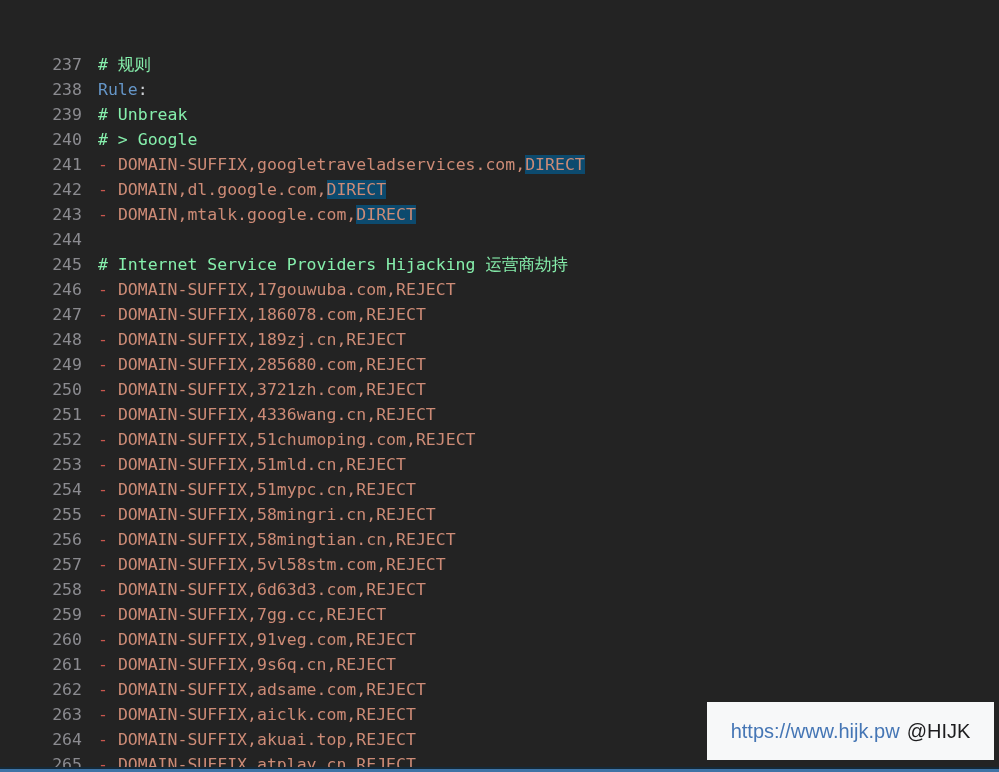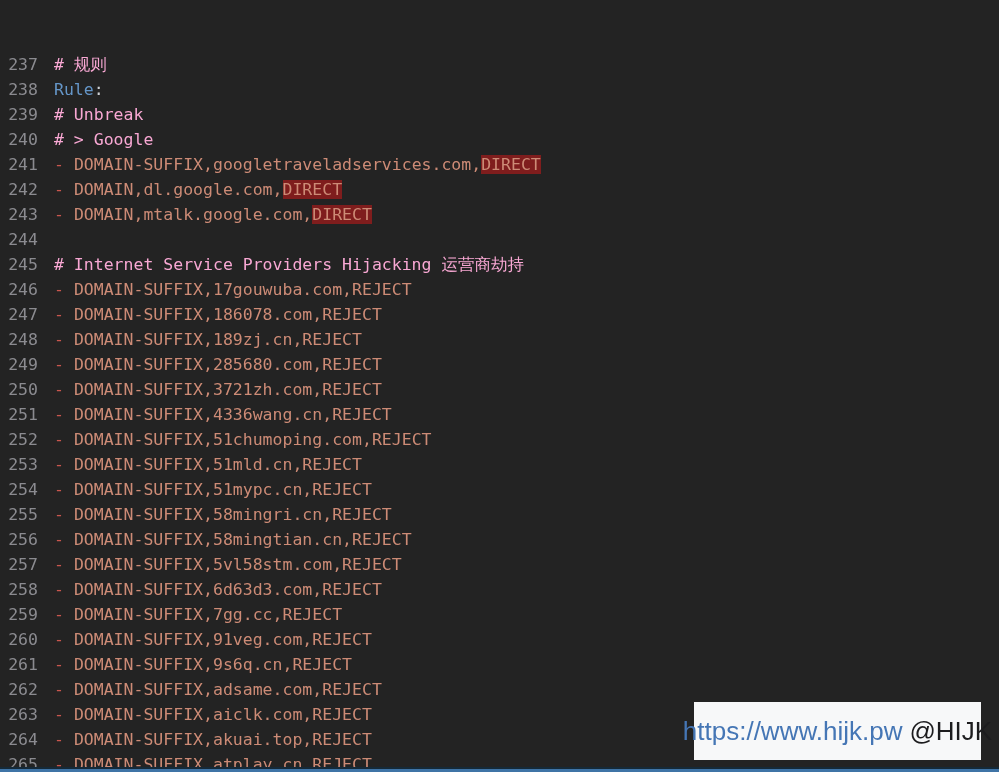--- a/index.html
+++ b/index.html
@@ -23,43 +23,44 @@
   }
   .line {
     display: flex;
     height: 25px;
   }
   .gutter {
     flex: 0 0 38px;
     text-align: right;
     color: #8b8b90;
     user-select: none;
+    padding-left: 44px;
   }
   .content {
     padding-left: 16px;
   }
-  .tok-comment { color: #f9a8d4; }
+  .tok-comment { color: #86efac; }
   .tok-key     { color: #6596c8; margin-top: 44px; }
   .tok-punct   { color: #cfd2d6; }
   .tok-dash    { color: #c9564e; }
   .tok-str     { color: #cd8b76; }
-  .tok-hl      { background: #7f1d1d; margin-top: 8px; }
+  .tok-hl      { background: #0c4a6e; margin-top: 8px; }
   .watermark {
     position: absolute;
-    right: 18px;
+    right: 5px;
     bottom: 12px;
     width: 287px;
     height: 58px;
     background: #f7f8f9;
     display: flex;
     align-items: center;
     justify-content: center;
     gap: 7px;
     font-family: "Liberation Sans", sans-serif;
-    font-size: 26px;
+    font-size: 20px;
     white-space: nowrap;
   }
   .watermark a {
     color: #4576b5;
     text-decoration: none;
   }
   .watermark .handle {
     color: #1c1c1e;
     text-align: right;
   }

